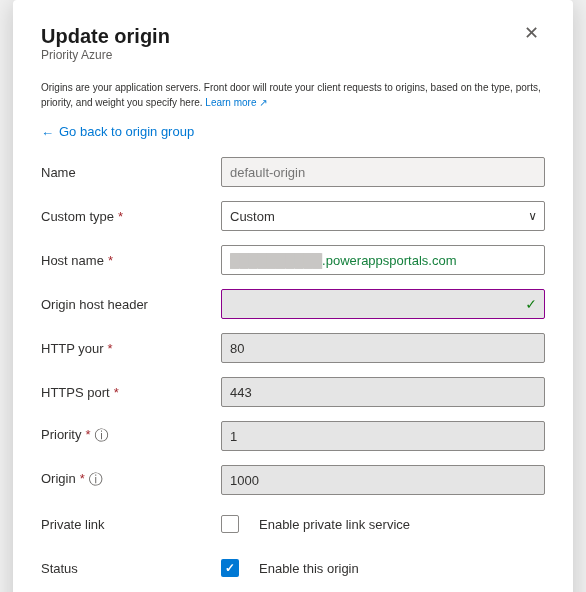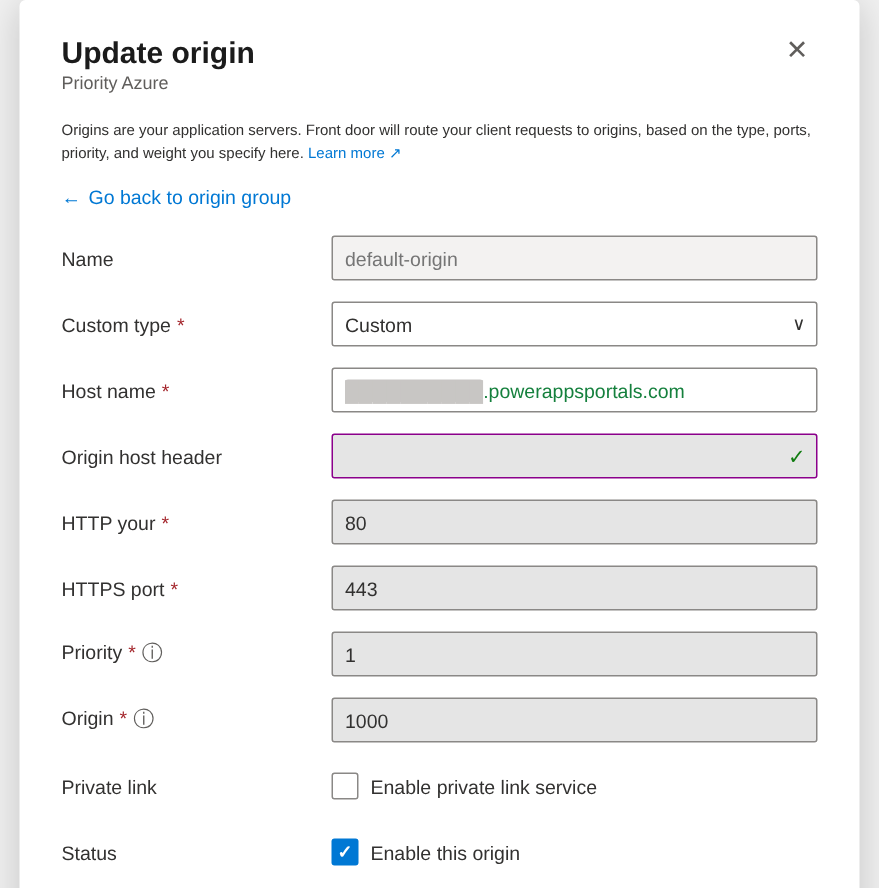--- a/index.html
+++ b/index.html
@@ -152,21 +152,21 @@
       right: 8px;
       top: 50%;
       transform: translateY(-50%);
       pointer-events: none;
       font-size: 12px;
       color: #323130;
     }
     .checkbox-row {
       display: flex;
       align-items: center;
-      gap: 8px;
+      gap: 20px;
     }
     .checkbox-label {
       font-size: 13px;
       color: #323130;
     }
     .checkbox-checked {
       width: 18px;
       height: 18px;
       background: #0078d4;
       border-radius: 2px;

